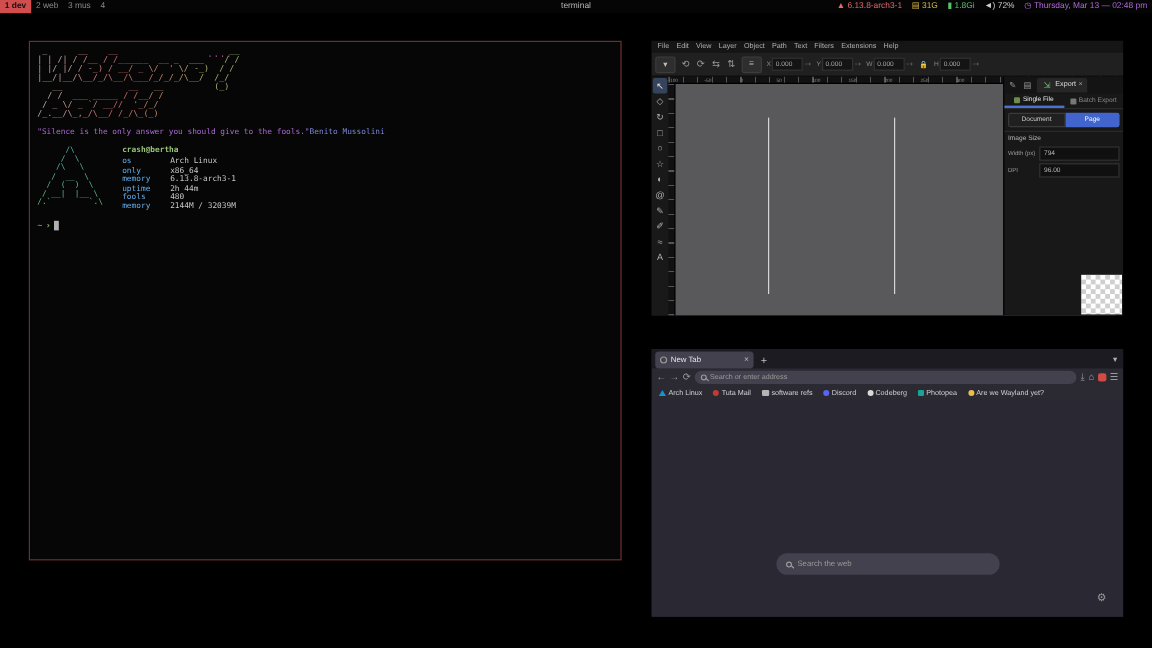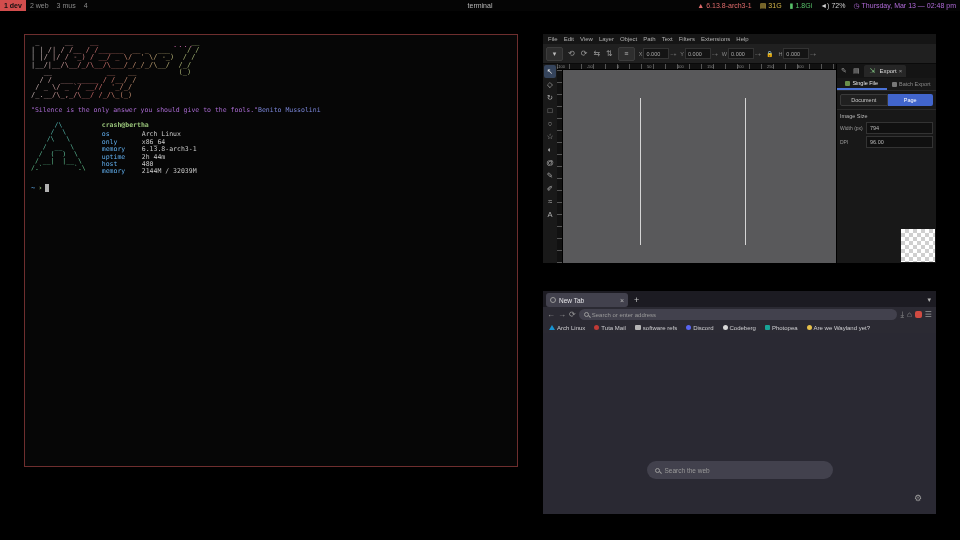--- a/index.html
+++ b/index.html
@@ -183,21 +183,21 @@
    /  __  \
   /  (  )  \
  / __|  |__ \
 /.`        `.\</pre>
       <div class="fetch-info">
         <div class="userhost">crash@bertha</div>
         <div class="frow"><span class="flabel">os</span><span class="fvalue">Arch Linux</span></div>
         <div class="frow"><span class="flabel">only</span><span class="fvalue">x86_64</span></div>
         <div class="frow"><span class="flabel">memory</span><span class="fvalue">6.13.8-arch3-1</span></div>
         <div class="frow"><span class="flabel">uptime</span><span class="fvalue">2h 44m</span></div>
-        <div class="frow"><span class="flabel">host</span><span class="fvalue">480</span></div>
+        <div class="frow"><span class="flabel">fools</span><span class="fvalue">480</span></div>
         <div class="frow"><span class="flabel">memory</span><span class="fvalue">2144M / 32039M</span></div>
       </div>
     </div>
     <div class="promptline">
       <span class="p-path">~</span>
       <span class="p-arrow">›</span>
       <span class="cursor"></span>
     </div>
   </div>
 

